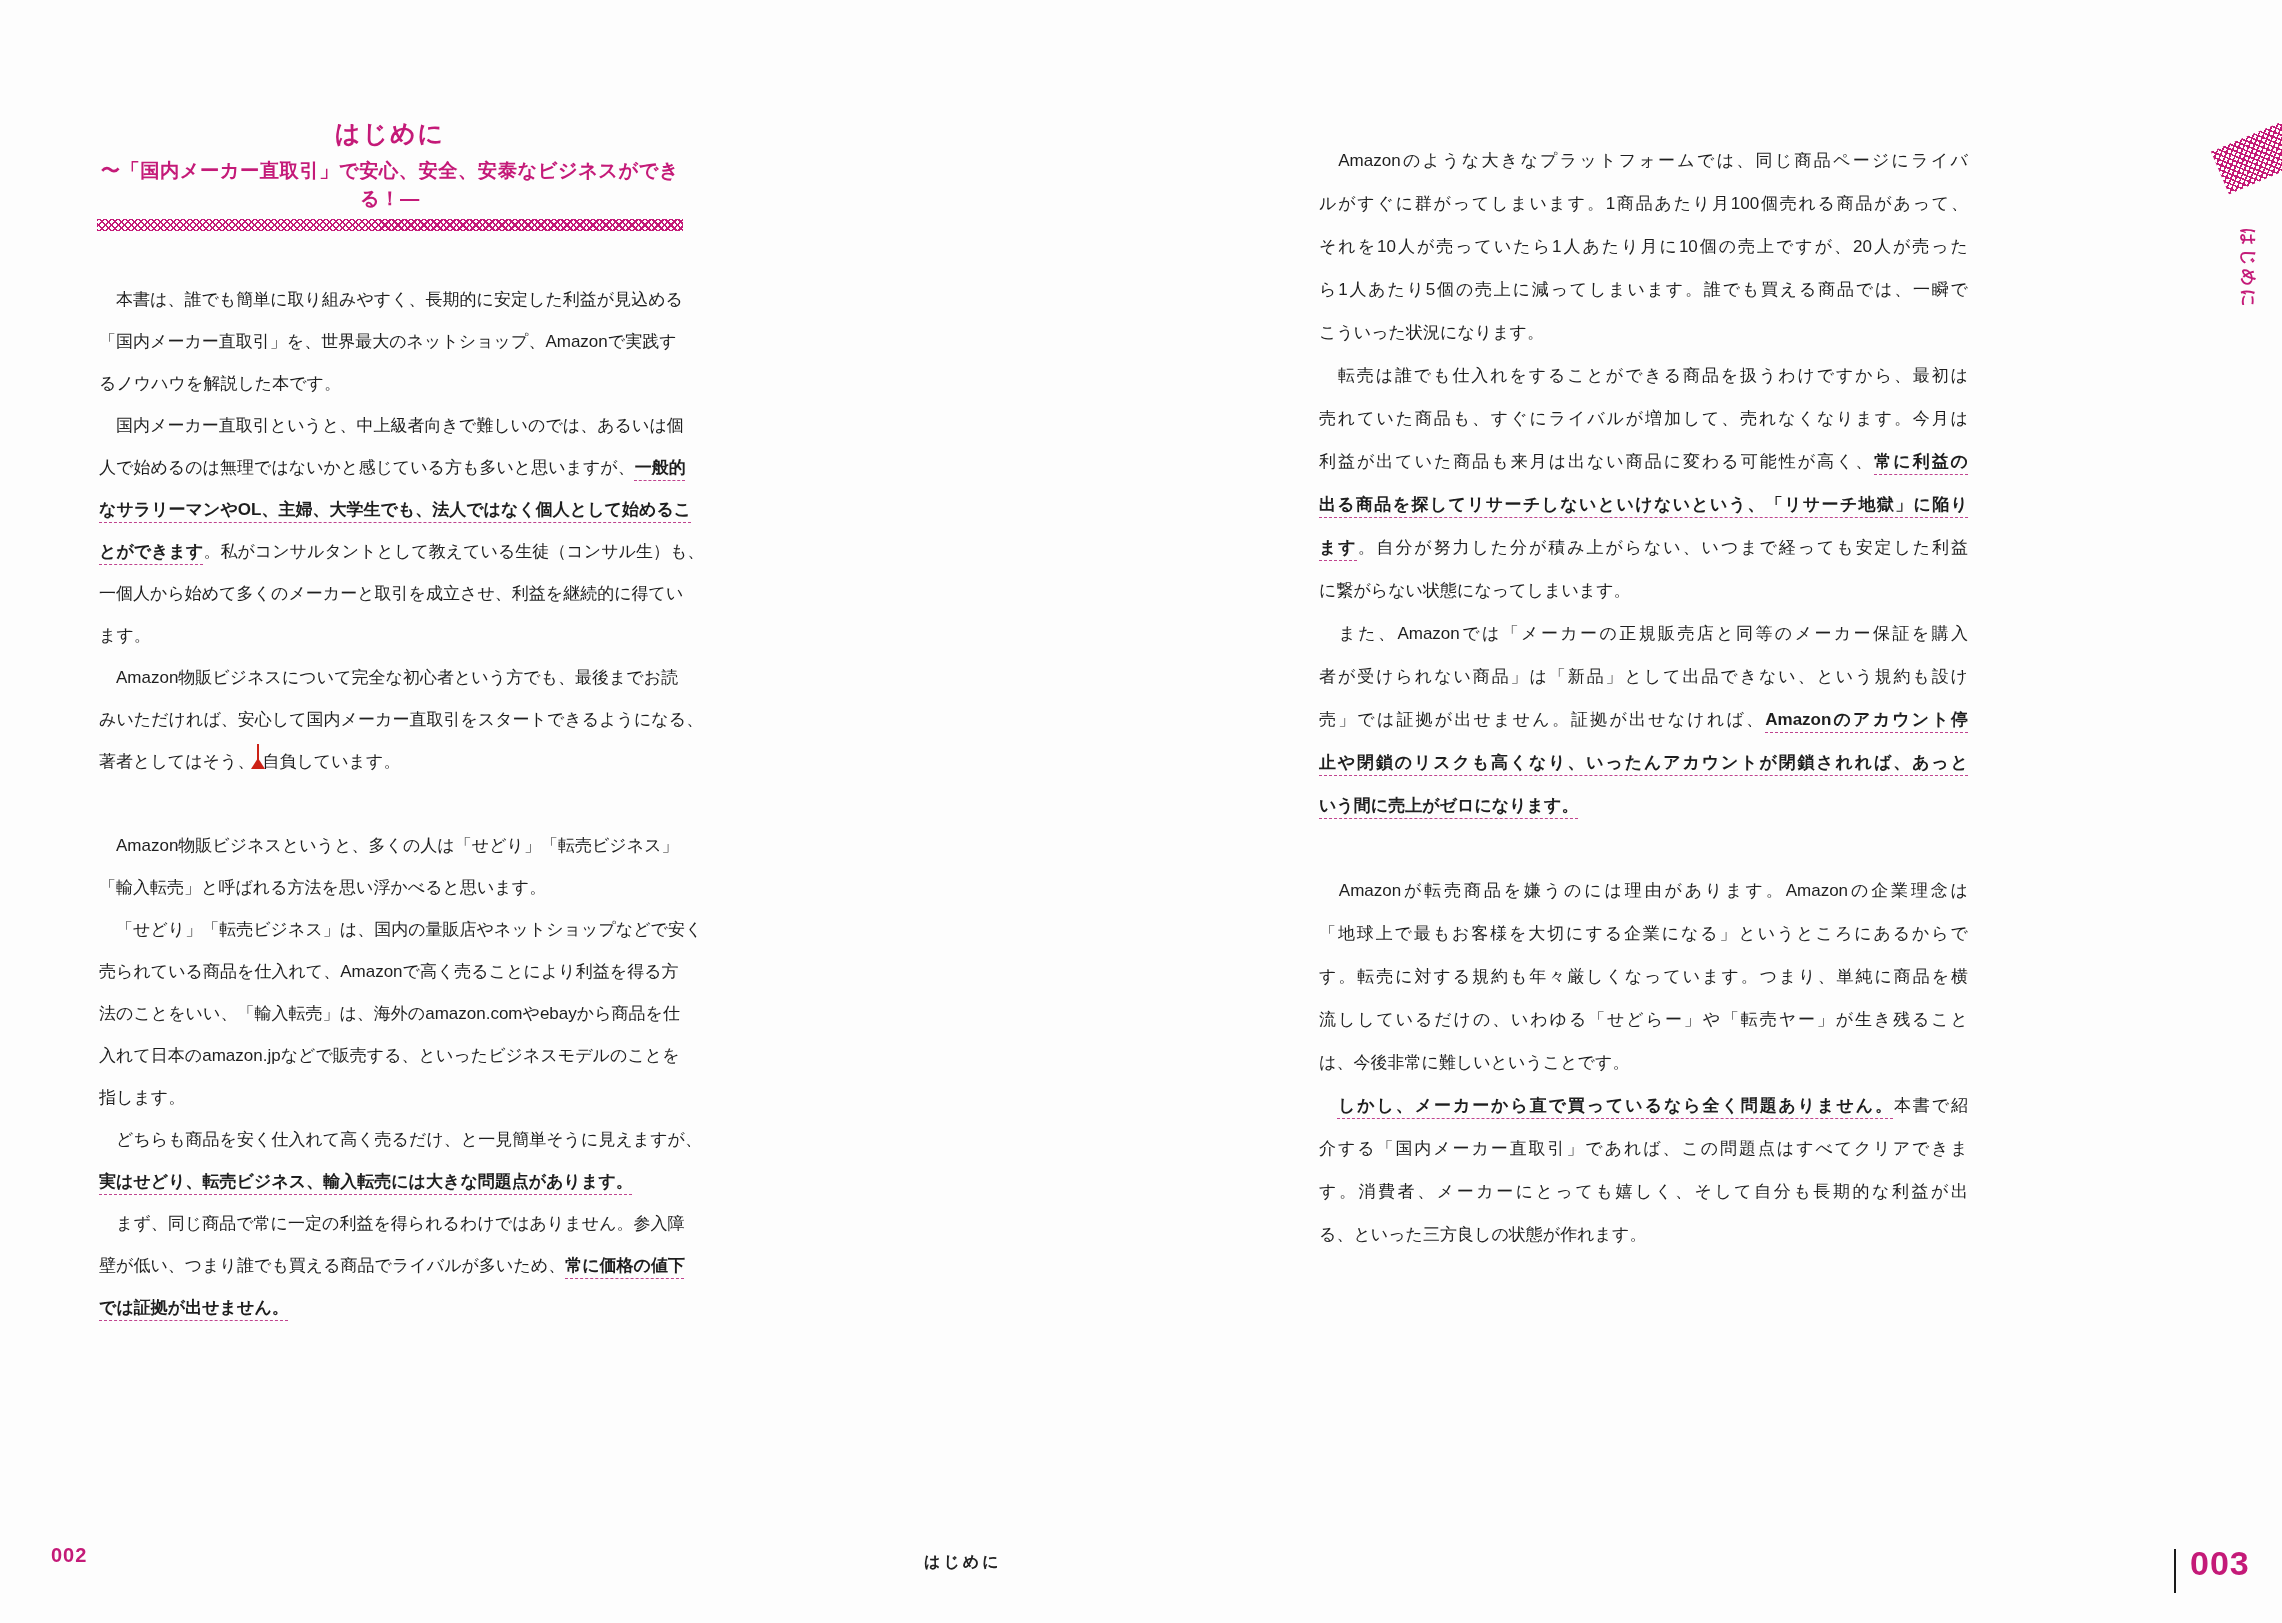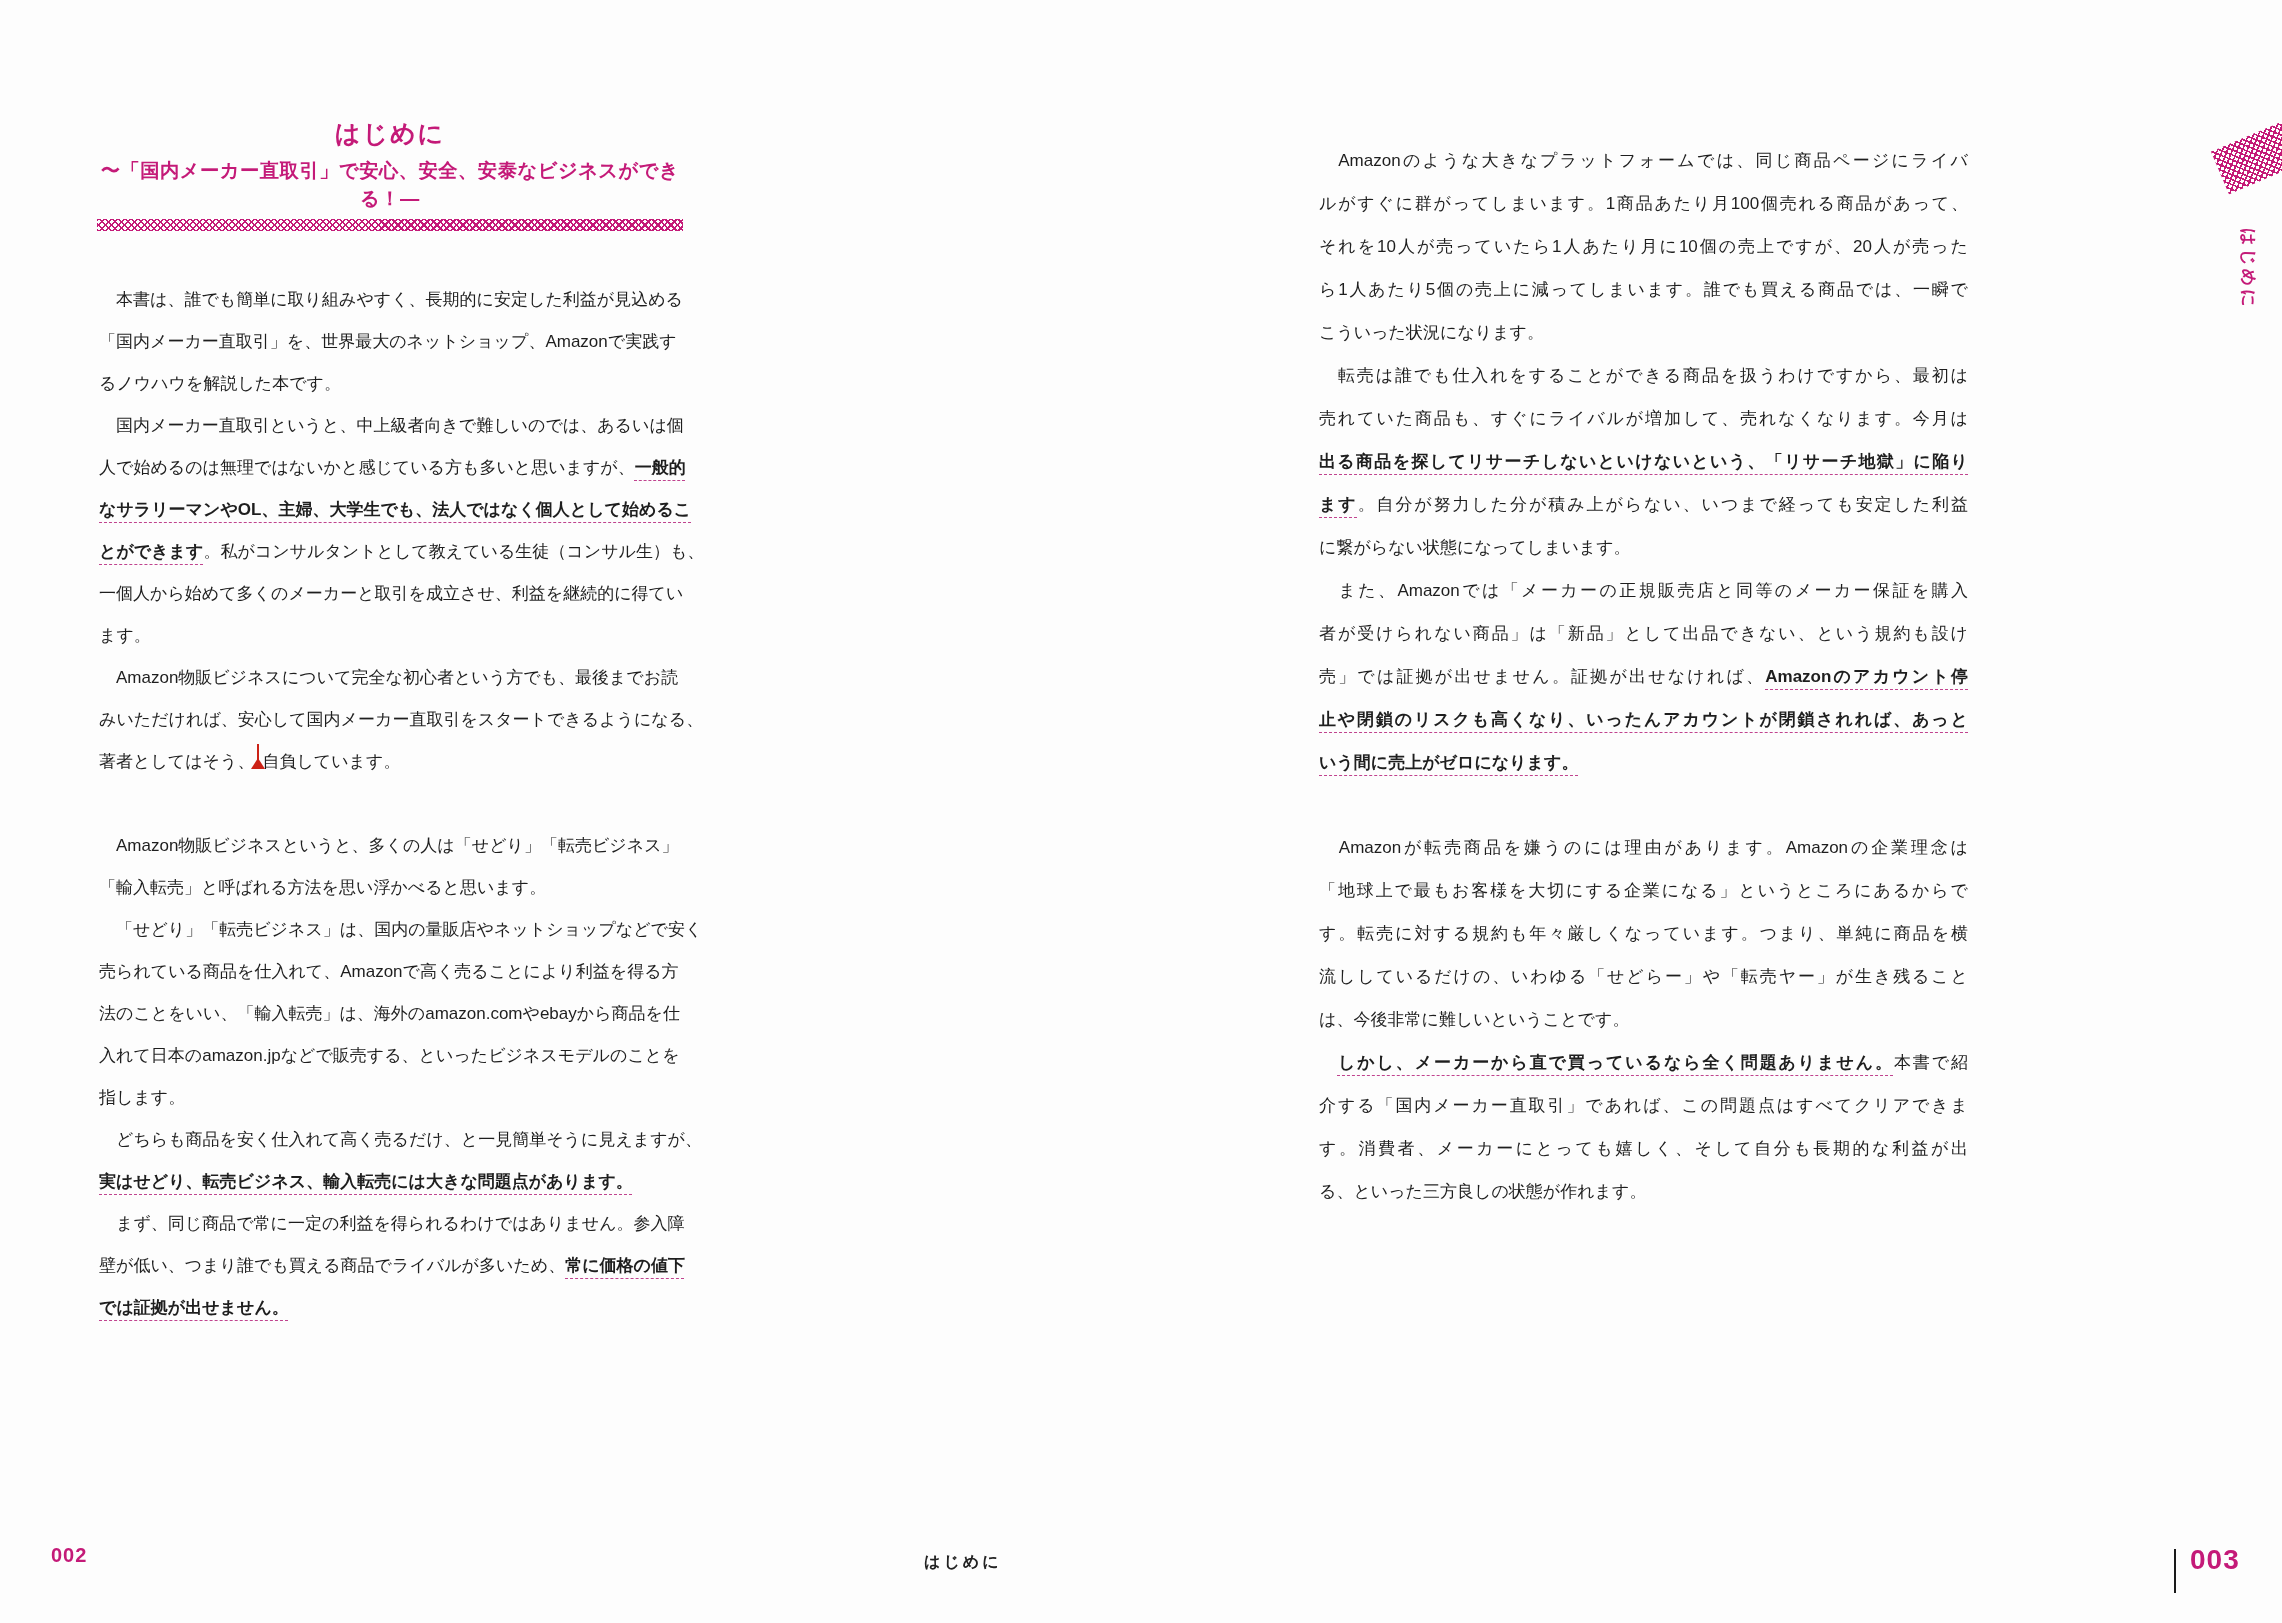--- a/index.html
+++ b/index.html
@@ -52,21 +52,21 @@
     content:"";position:absolute;left:3px;top:0;width:2px;height:18px;background:var(--red);
   }
   .seg-c::after{ 
     content:"";position:absolute;left:-3px;top:14px;width:0;height:0;
     border-left:7px solid transparent;border-right:7px solid transparent;
     border-bottom:11px solid var(--red);
   }
   
   .foot-left{position:absolute;left:51px;top:1544px;font-size:20px;font-weight:700;color:var(--accent);letter-spacing:1px;}
   .foot-center{position:absolute;left:924px;top:1552px;font-size:16px;font-weight:700;color:#222;letter-spacing:3px;}
-  .foot-right{position:absolute;left:2190px;top:1544px;font-size:28px;font-weight:700;color:var(--accent);letter-spacing:1px;}
+  .foot-right{position:absolute;left:2190px;top:1544px;font-size:34px;font-weight:700;color:var(--accent);letter-spacing:1px;}
   .foot-sep{position:absolute;left:2174px;top:1549px;width:2px;height:44px;background:#1a1a1a;}
   .edge-tab{
     position:absolute;left:2235px;top:228px;width:26px;height:91px;
     writing-mode:vertical-rl;text-orientation:sideways;
     font-size:17px;font-weight:700;color:var(--accent);letter-spacing:3px;line-height:26px;
   }
   .corner-ribbon{
     position:absolute;left:2220px;top:150px;width:111px;height:46px;
     transform:rotate(-23deg);transform-origin:left center;
   }
@@ -109,20 +109,21 @@
   </div>
 
 <div class="lines rp-lines">
     <div class="line"><span class="seg-n">　Amazonのような大きなプラットフォームでは、同じ商品ページにライバ</span></div>
     <div class="line"><span class="seg-n">ルがすぐに群がってしまいます。1商品あたり月100個売れる商品があって、</span></div>
     <div class="line"><span class="seg-n">それを10人が売っていたら1人あたり月に10個の売上ですが、20人が売った</span></div>
     <div class="line"><span class="seg-n">ら1人あたり5個の売上に減ってしまいます。誰でも買える商品では、一瞬で</span></div>
     <div class="line end"><span class="seg-n">こういった状況になります。</span></div>
     <div class="line"><span class="seg-n">　転売は誰でも仕入れをすることができる商品を扱うわけですから、最初は</span></div>
     <div class="line"><span class="seg-n">売れていた商品も、すぐにライバルが増加して、売れなくなります。今月は</span></div>
+    <div class="line"><span class="seg-n">利益が出ていた商品も来月は出ない商品に変わる可能性が高く、</span><span class="seg-b">常に利益の</span></div>
     <div class="line"><span class="seg-b">出る商品を探してリサーチしないといけないという、「リサーチ地獄」に陥り</span></div>
     <div class="line"><span class="seg-b">ます</span><span class="seg-n">。自分が努力した分が積み上がらない、いつまで経っても安定した利益</span></div>
     <div class="line end"><span class="seg-n">に繋がらない状態になってしまいます。</span></div>
     <div class="line"><span class="seg-n">　また、Amazonでは「メーカーの正規販売店と同等のメーカー保証を購入</span></div>
     <div class="line"><span class="seg-n">者が受けられない商品」は「新品」として出品できない、という規約も設け</span></div>
     <div class="line"><span class="seg-n">売」では証拠が出せません。証拠が出せなければ、</span><span class="seg-b">Amazonのアカウント停</span></div>
     <div class="line"><span class="seg-b">止や閉鎖のリスクも高くなり、いったんアカウントが閉鎖されれば、あっと</span></div>
     <div class="line end"><span class="seg-b">いう間に売上がゼロになります。</span></div>
     <div class="line blank"></div>
     <div class="line"><span class="seg-n">　Amazonが転売商品を嫌うのには理由があります。Amazonの企業理念は</span></div>

